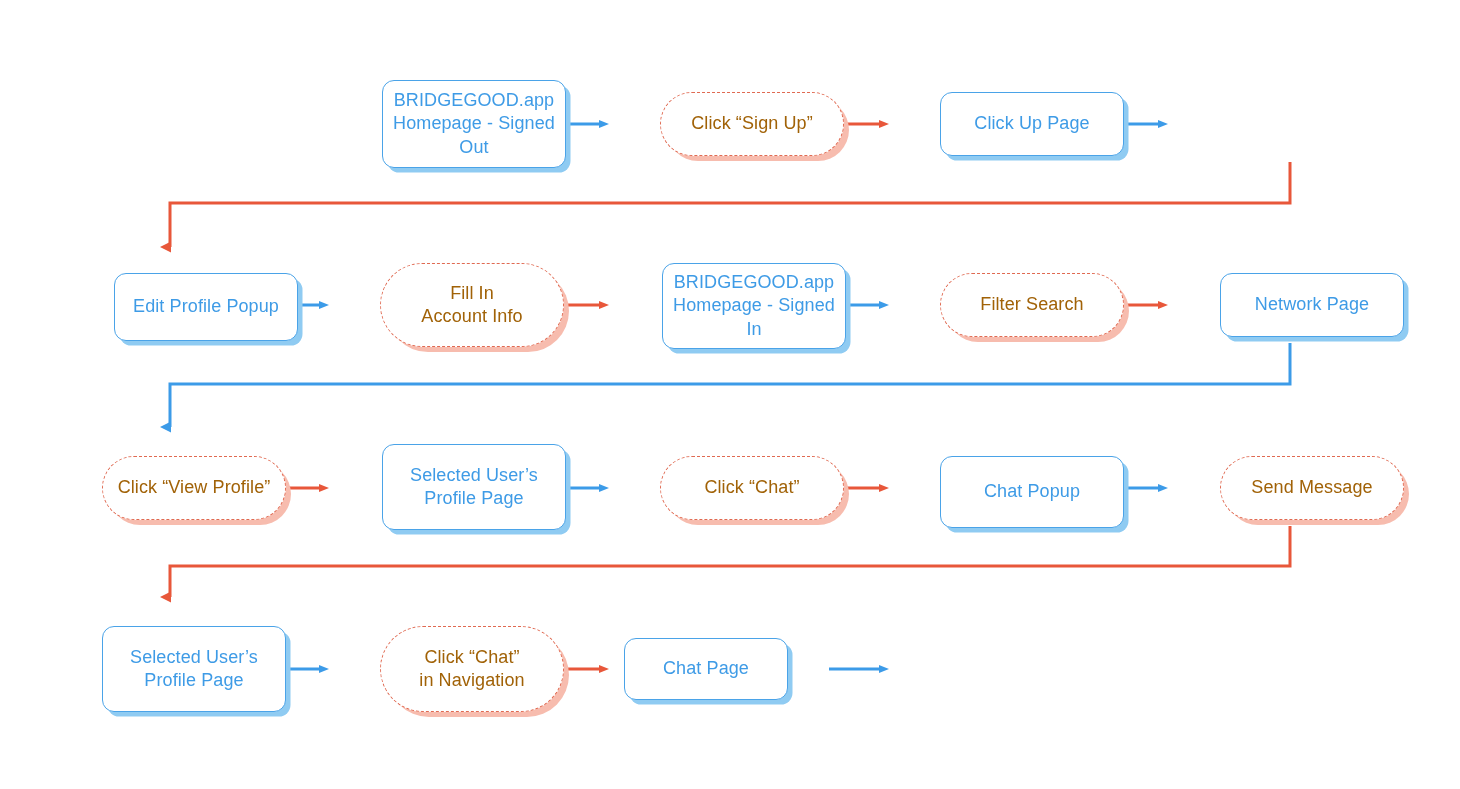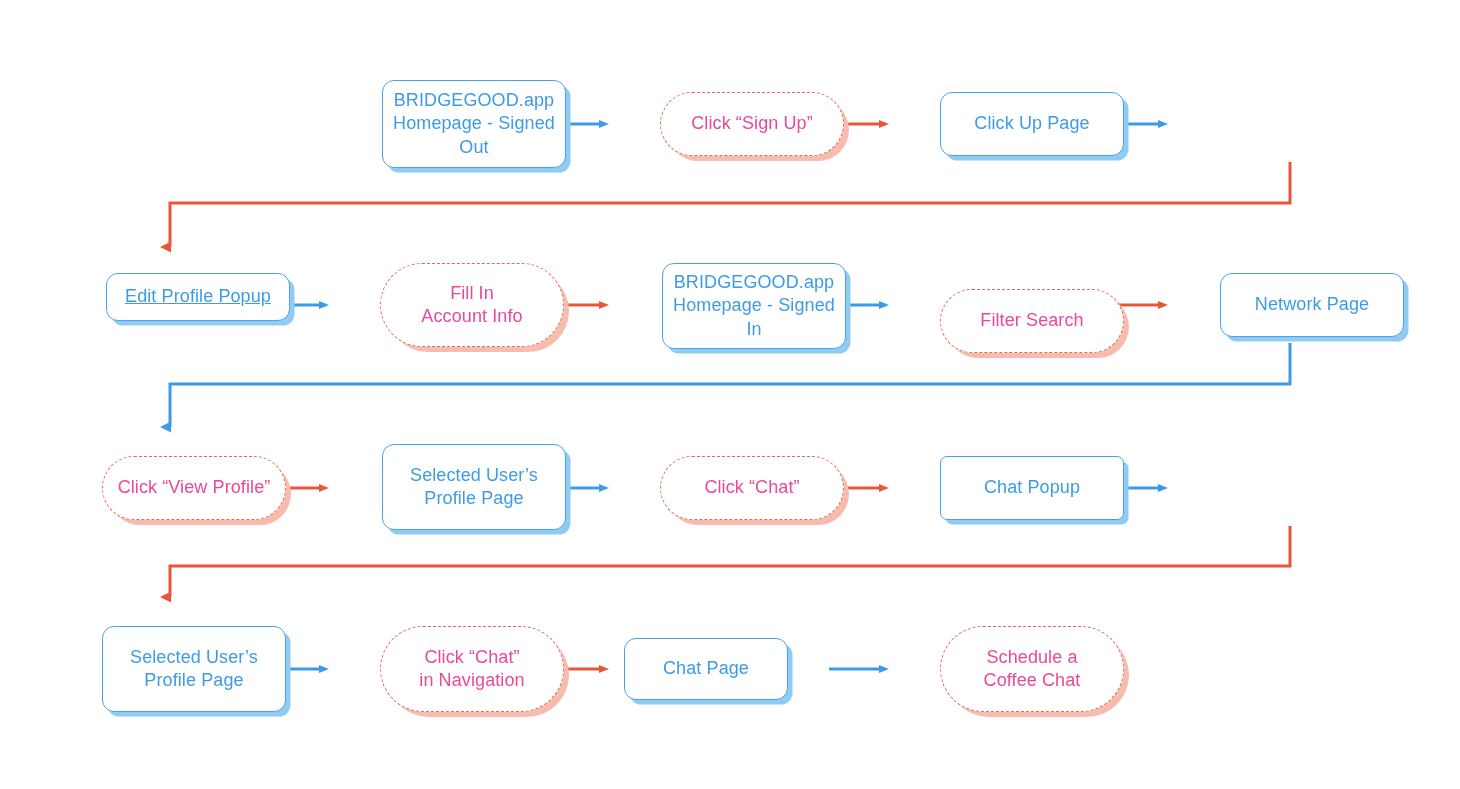--- a/index.html
+++ b/index.html
@@ -57,21 +57,21 @@
     border: 1.6px solid #4AA3E8;
     border-radius: 12px;
     color: #3E9BE6;
     box-shadow: 5px 5px 0 -0.5px #8FCBF2;
   }
 
   
   .node.action {
     border: 1.6px dashed #E06A52;
     border-radius: 999px;
-    color: #ec4899;
+    color: #a16207;
     box-shadow: 6px 6px 0 -1px #F7BCAE;
   }
 
   .node .label {
     display: block;
     padding: 0 10px;
     white-space: pre-line;
   }
 </style>
 </head>
@@ -127,61 +127,60 @@
     <span class="label">BRIDGEGOOD.app
 Homepage - Signed Out</span>
   </div>
   <div class="node action" style="left:638px;top:92px;width:184px;height:64px;">
     <span class="label">Click “Sign Up”</span>
   </div>
   <div class="node page" style="left:918px;top:92px;width:184px;height:64px;">
     <span class="label">Click Up Page</span>
   </div>
 
-  <div class="node page" style="left:84px;top:273px;width:184px;height:48px;text-decoration:underline;">
+  <div class="node page" style="left:92px;top:273px;width:184px;height:68px;">
     <span class="label">Edit Profile Popup</span>
   </div>
   <div class="node action" style="left:358px;top:263px;width:184px;height:84px;">
     <span class="label">Fill In
 Account Info</span>
   </div>
   <div class="node page" style="left:640px;top:263px;width:184px;height:86px;">
     <span class="label">BRIDGEGOOD.app
 Homepage - Signed In</span>
   </div>
-  <div class="node action" style="left:918px;top:289px;width:184px;height:64px;">
+  <div class="node action" style="left:918px;top:273px;width:184px;height:64px;">
     <span class="label">Filter Search</span>
   </div>
   <div class="node action" style="left:80px;top:456px;width:184px;height:64px;">
     <span class="label">Click “View Profile”</span>
   </div>
 
   <div class="node page" style="left:1198px;top:273px;width:184px;height:64px;">
     <span class="label">Network Page</span>
   </div>
   <div class="node page" style="left:360px;top:444px;width:184px;height:86px;">
     <span class="label">Selected User’s
 Profile Page</span>
   </div>
   <div class="node action" style="left:638px;top:456px;width:184px;height:64px;">
     <span class="label">Click “Chat”</span>
   </div>
-  <div class="node page" style="left:918px;top:456px;width:184px;height:64px;border-radius:7px;">
+  <div class="node page" style="left:918px;top:456px;width:184px;height:72px;">
     <span class="label">Chat Popup</span>
+  </div>
+  <div class="node action" style="left:1198px;top:456px;width:184px;height:64px;">
+    <span class="label">Send Message</span>
   </div>
 
   <div class="node page" style="left:80px;top:626px;width:184px;height:86px;">
     <span class="label">Selected User’s
 Profile Page</span>
   </div>
   <div class="node action" style="left:358px;top:626px;width:184px;height:86px;">
     <span class="label">Click “Chat”
 in Navigation</span>
   </div>
   <div class="node page" style="left:602px;top:638px;width:164px;height:62px;">
     <span class="label">Chat Page</span>
   </div>
-  <div class="node action" style="left:918px;top:626px;width:184px;height:86px;">
-    <span class="label">Schedule a
-Coffee Chat</span>
-  </div>
 
 </div>
 
 </body></html>

